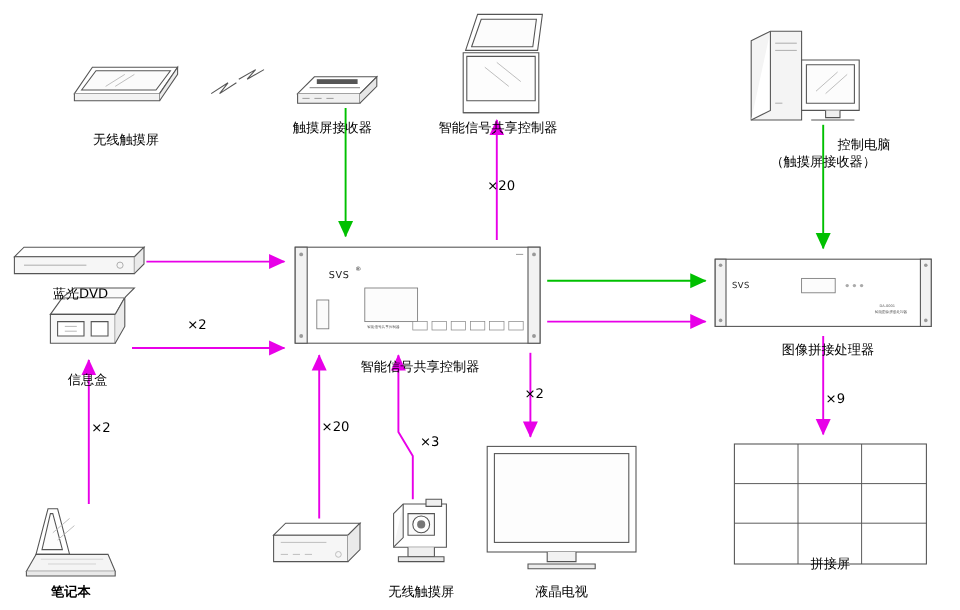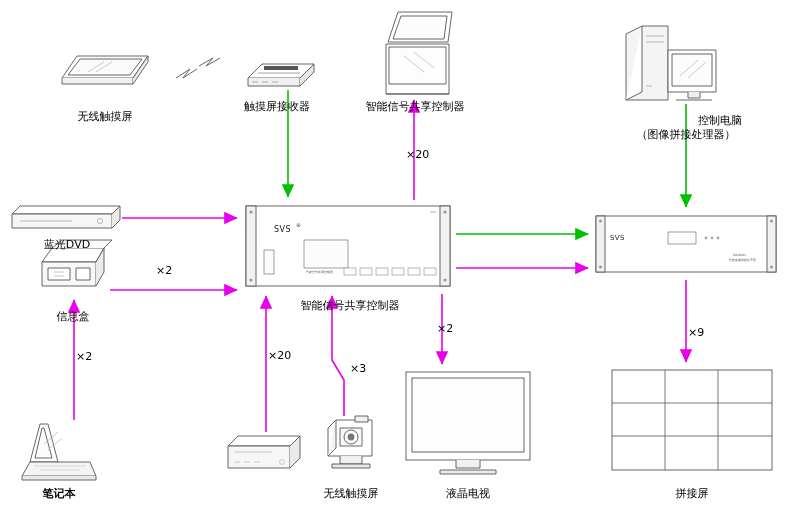--- a/index.html
+++ b/index.html
@@ -234,37 +234,38 @@
   <div class="tiny" style="left:733px; top:253px;">DA-0001</div>
   <div class="tiny" style="left:729px; top:258px;">智能图像拼接处理器</div>
 
   <div class="lbl" style="left:55px; top:110px; width:100px;">无线触摸屏</div>
 
   <div class="lbl" style="left:227px; top:100px; width:100px;">触摸屏接收器</div>
 
   <div class="lbl" style="left:350px; top:100px; width:130px;">智能信号共享控制器</div>
 
   <div class="lbl two" style="left:645px; top:114px; width:150px;">控制电脑</div>
-  <div class="lbl two" style="left:611px; top:128px; width:150px;">（图像拼接处理器）</div>
+  <div class="lbl two" style="left:611px; top:128px; width:150px;">（触摸屏接收器）</div>
 
   <div class="lbl" style="left:12px; top:238px; width:110px;">蓝光DVD</div>
 
   <div class="lbl" style="left:28px; top:310px; width:90px;">信息盒</div>
 
   <div class="lbl" style="left:14px; top:487px; width:90px;font-weight:bold;">笔记本</div>
 
 
   <div class="lbl" style="left:306px; top:487px; width:90px;">无线触摸屏</div>
 
   <div class="lbl" style="left:423px; top:487px; width:90px;">液晶电视</div>
 
-  <div class="lbl" style="left:657px; top:487px; width:70px;">拼接屏</div>
+  <div class="lbl" style="left:657px; top:463px; width:70px;">拼接屏</div>
 
   <div class="lbl" style="left:275px; top:299px; width:150px;">智能信号共享控制器</div>
 
+  <div class="lbl" style="left:622px; top:285px; width:136px;">图像拼接处理器</div>
 
   <div class="mult" style="left:406px; top:148px;">×20</div>
 
   <div class="mult" style="left:156px; top:264px;">×2</div>
 
   <div class="mult" style="left:76px; top:350px;">×2</div>
 
   <div class="mult" style="left:268px; top:349px;">×20</div>
 
   <div class="mult" style="left:350px; top:362px;">×3</div>

